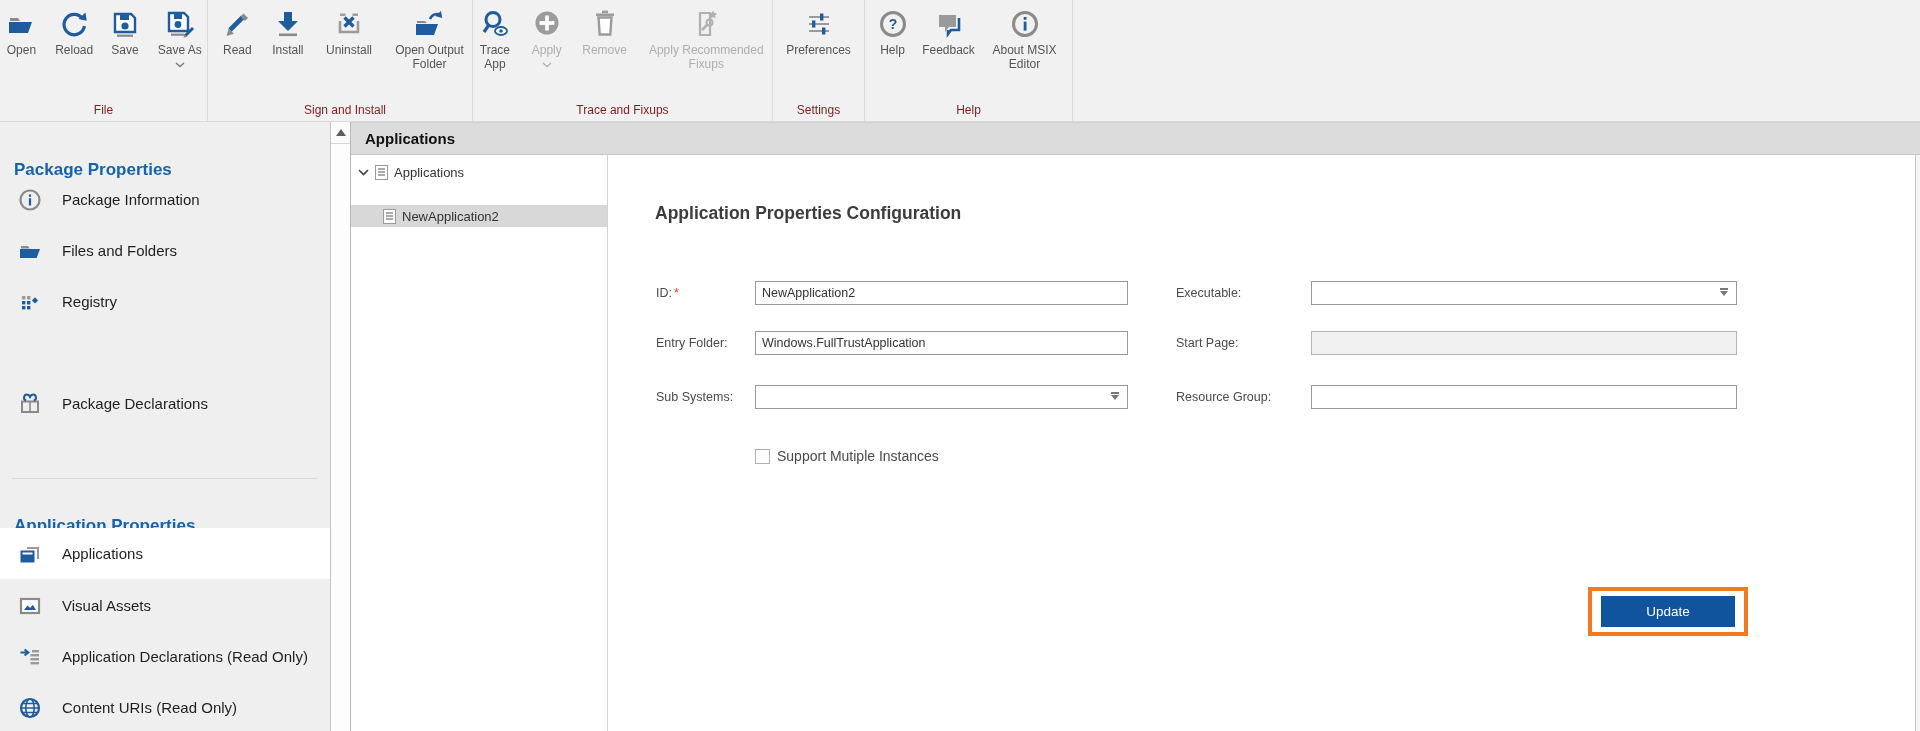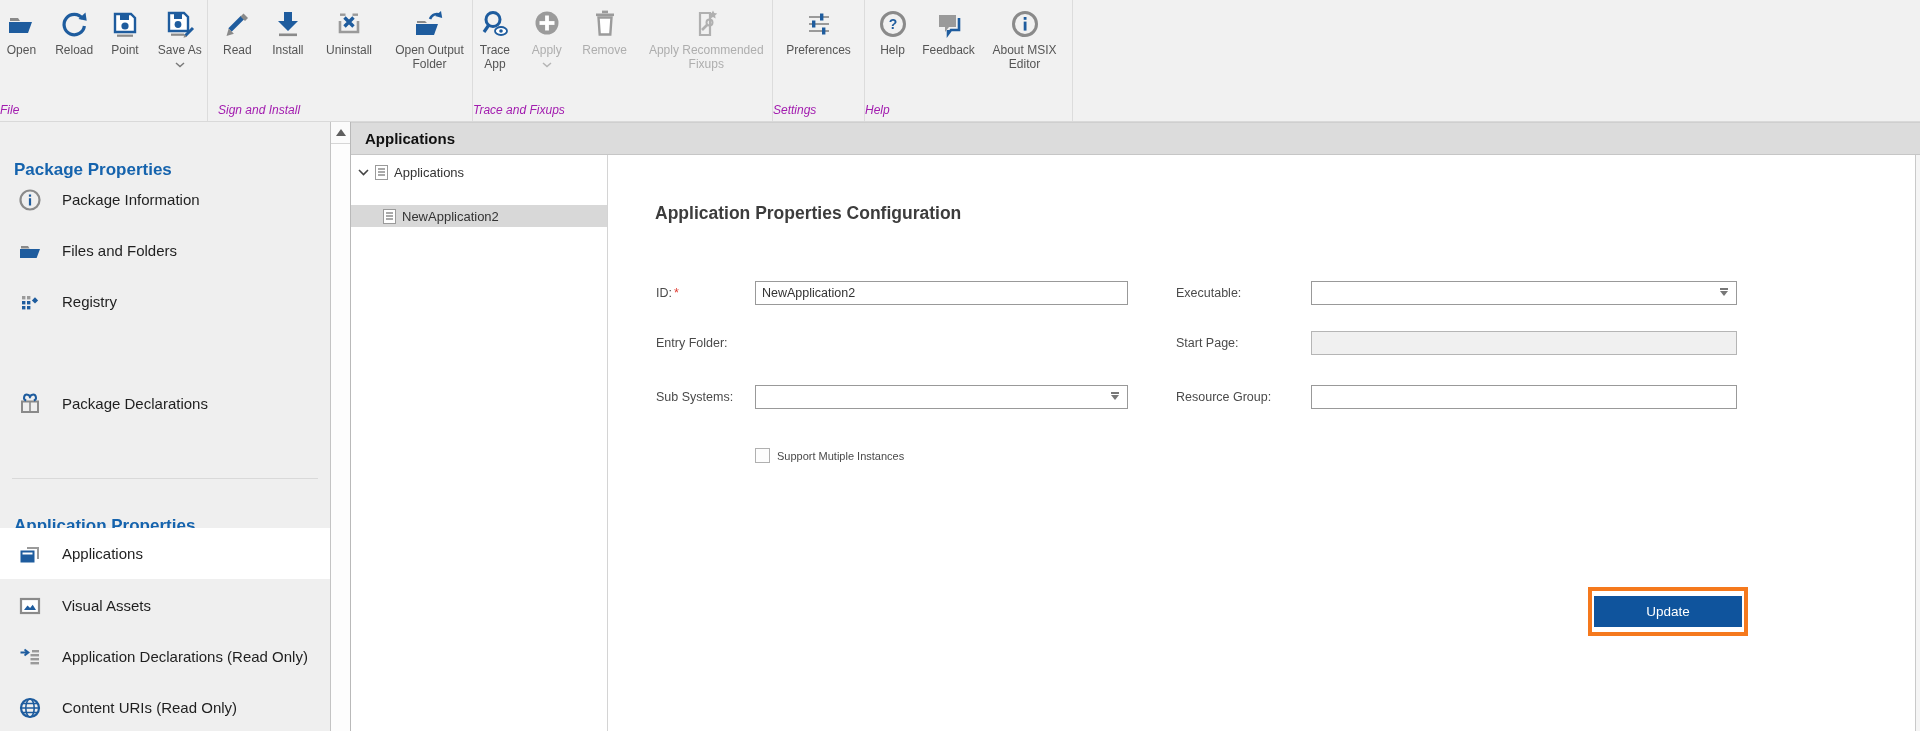--- a/index.html
+++ b/index.html
@@ -10,22 +10,22 @@
   
   .ribbon { position:absolute; left:0; top:0; width:1920px; height:122px;
             background:#f1f1f1; border-bottom:1px solid #d9d9d9; }
   .rgroup { position:absolute; top:0; height:121px; border-right:1px solid #dcdcdc; }
   .rbtns  { display:flex; justify-content:center; align-items:flex-start; gap:8px; padding-top:7px; }
   .rbtn   { display:flex; flex-direction:column; align-items:center; cursor:default; }
   .ric    { height:34px; display:flex; align-items:center; justify-content:center; }
   .rlbl   { font-size:12px; color:#555; text-align:center; line-height:13.5px; margin-top:3px; }
   .rbtn.disabled .rlbl { color:#aeaeae; }
   .chev   { margin-top:2px; line-height:6px; }
-  .rcaption { position:absolute; bottom:4px; left:0; width:100%; text-align:left;
-              font-size:12px; color:#a21caf;font-style:italic; }
+  .rcaption { position:absolute; bottom:4px; left:0; width:100%; text-align:center;
+              font-size:12px; color:#7f1d1d; }
 
   
   .sidebar { position:absolute; left:0; top:122px; width:330px; height:609px; background:#efefef; overflow:hidden; }
   .sheading { position:absolute; left:14px; font-size:17px; font-weight:bold; color:#1563ad;margin-top:24px; }
   .sitem  { position:absolute; left:0; width:330px; height:51px; display:flex; align-items:center;
             padding-left:17px; gap:19px; cursor:default; }
   .sitem.selected { background:#ffffff; }
   .sic    { width:26px; display:flex; justify-content:center; }
   .slbl   { font-size:15px; color:#1f1f1f; }
   .sdivider { position:absolute; left:12px; width:306px; height:1px; background:#d9d9d9; }
@@ -60,25 +60,25 @@
   .tbx { position:absolute; height:24px; border:1px solid #999; background:#fff; font-size:12.5px;
          color:#333; padding:0 6px; font-family:"Liberation Sans", sans-serif; }
   .tbx.disabled { background:#f0f0f0; border-color:#b5b5b5; }
   .ddl { position:absolute; height:24px; border:1px solid #999; background:#fff; }
   .dd-arrow { position:absolute; right:8px; top:9px; width:0; height:0;
               border-left:4px solid transparent; border-right:4px solid transparent;
               border-top:5px solid #777; }
   .dd-arrow::before { content:""; position:absolute; left:-4px; top:-8px; width:8px; height:1.5px; background:#777; }
   .cbrow { position:absolute; display:flex; align-items:center; gap:7px; }
   .cb { width:15px; height:15px; border:1px solid #b0b0b0; background:#fdfdfd; }
-  .cblabel { font-size:11px; color:#4a4a4a; }
+  .cblabel { font-size:14px; color:#4a4a4a; }
 
   .update-highlight { position:absolute; width:160px; height:49px; border:4px solid #f5791d;
                       display:flex; align-items:center; justify-content:center; }
-  .update-btn { width:148px; height:31px; background:#0f549d; color:#fff; border:1px solid #0f549d;
+  .update-btn { width:134px; height:31px; background:#0f549d; color:#fff; border:1px solid #0f549d;
                 font-size:13.5px; font-family:"Liberation Sans", sans-serif; cursor:pointer; }
 </style>
 </head>
 <body>
 
 <div id="app">
 
   <div class="ribbon">
 
     <div class="rgroup" style="left:0;width:208px">
@@ -103,21 +103,21 @@
         </div>
         <div class="rbtn" style="width:40px">
           <span class="ric">
             <svg width="30" height="30" viewBox="0 0 30 30">
                 <path d="M5 5h16l4 4v14H5z" fill="#fff" stroke="#1e5c9e" stroke-width="2.4"></path>
                 <rect x="10" y="5" width="9" height="6" fill="#1e5c9e"></rect>
                 <circle cx="15" cy="17" r="3.6" fill="#1e5c9e"></circle>
                 <rect x="7" y="25.6" width="16" height="2.2" fill="#8a8a8a"></rect>
               </svg>
           </span>
-          <span class="rlbl">Point</span>
+          <span class="rlbl">Save</span>
         </div>
         <div class="rbtn" style="width:56px">
           <span class="ric">
             <svg width="30" height="30" viewBox="0 0 30 30">
                 <path d="M4 4h15l4 4v14H4z" fill="#fff" stroke="#1e5c9e" stroke-width="2.4"></path>
                 <rect x="9" y="4" width="8" height="6" fill="#1e5c9e"></rect>
                 <circle cx="13" cy="15.5" r="3.4" fill="#1e5c9e"></circle>
                 <rect x="6" y="24.6" width="13" height="2.2" fill="#8a8a8a"></rect>
                 <path d="M20 27l8-8" stroke="#1e5c9e" stroke-width="3"></path>
                 <path d="M18.5 28.8l1-3.6 2.6 2.6z" fill="#8a8a8a"></path>
@@ -422,20 +422,21 @@
 
       <span class="flabel" style="left:48px;top:126px"><span>ID:</span><span class="req">*</span></span>
       <input class="tbx" style="left: 147px; top: 126px; width: 373px;" value="NewApplication2">
 
       <span class="flabel" style="left:568px;top:126px">Executable:</span>
       <div class="ddl" style="left:703px;top:126px;width:426px">
           <span class="dd-arrow"></span>
         </div>
 
       <span class="flabel" style="left:48px;top:176px">Entry Folder:</span>
+      <input class="tbx" style="left: 147px; top: 176px; width: 373px;" value="Windows.FullTrustApplication">
 
       <span class="flabel" style="left:568px;top:176px">Start Page:</span>
       <input class="tbx disabled" style="left: 703px; top: 176px; width: 426px;" disabled="">
 
       <span class="flabel" style="left:48px;top:230px">Sub Systems:</span>
       <div class="ddl" style="left:147px;top:230px;width:373px">
           <span class="dd-arrow"></span>
         </div>
 
       <span class="flabel" style="left:568px;top:230px">Resource Group:</span>

